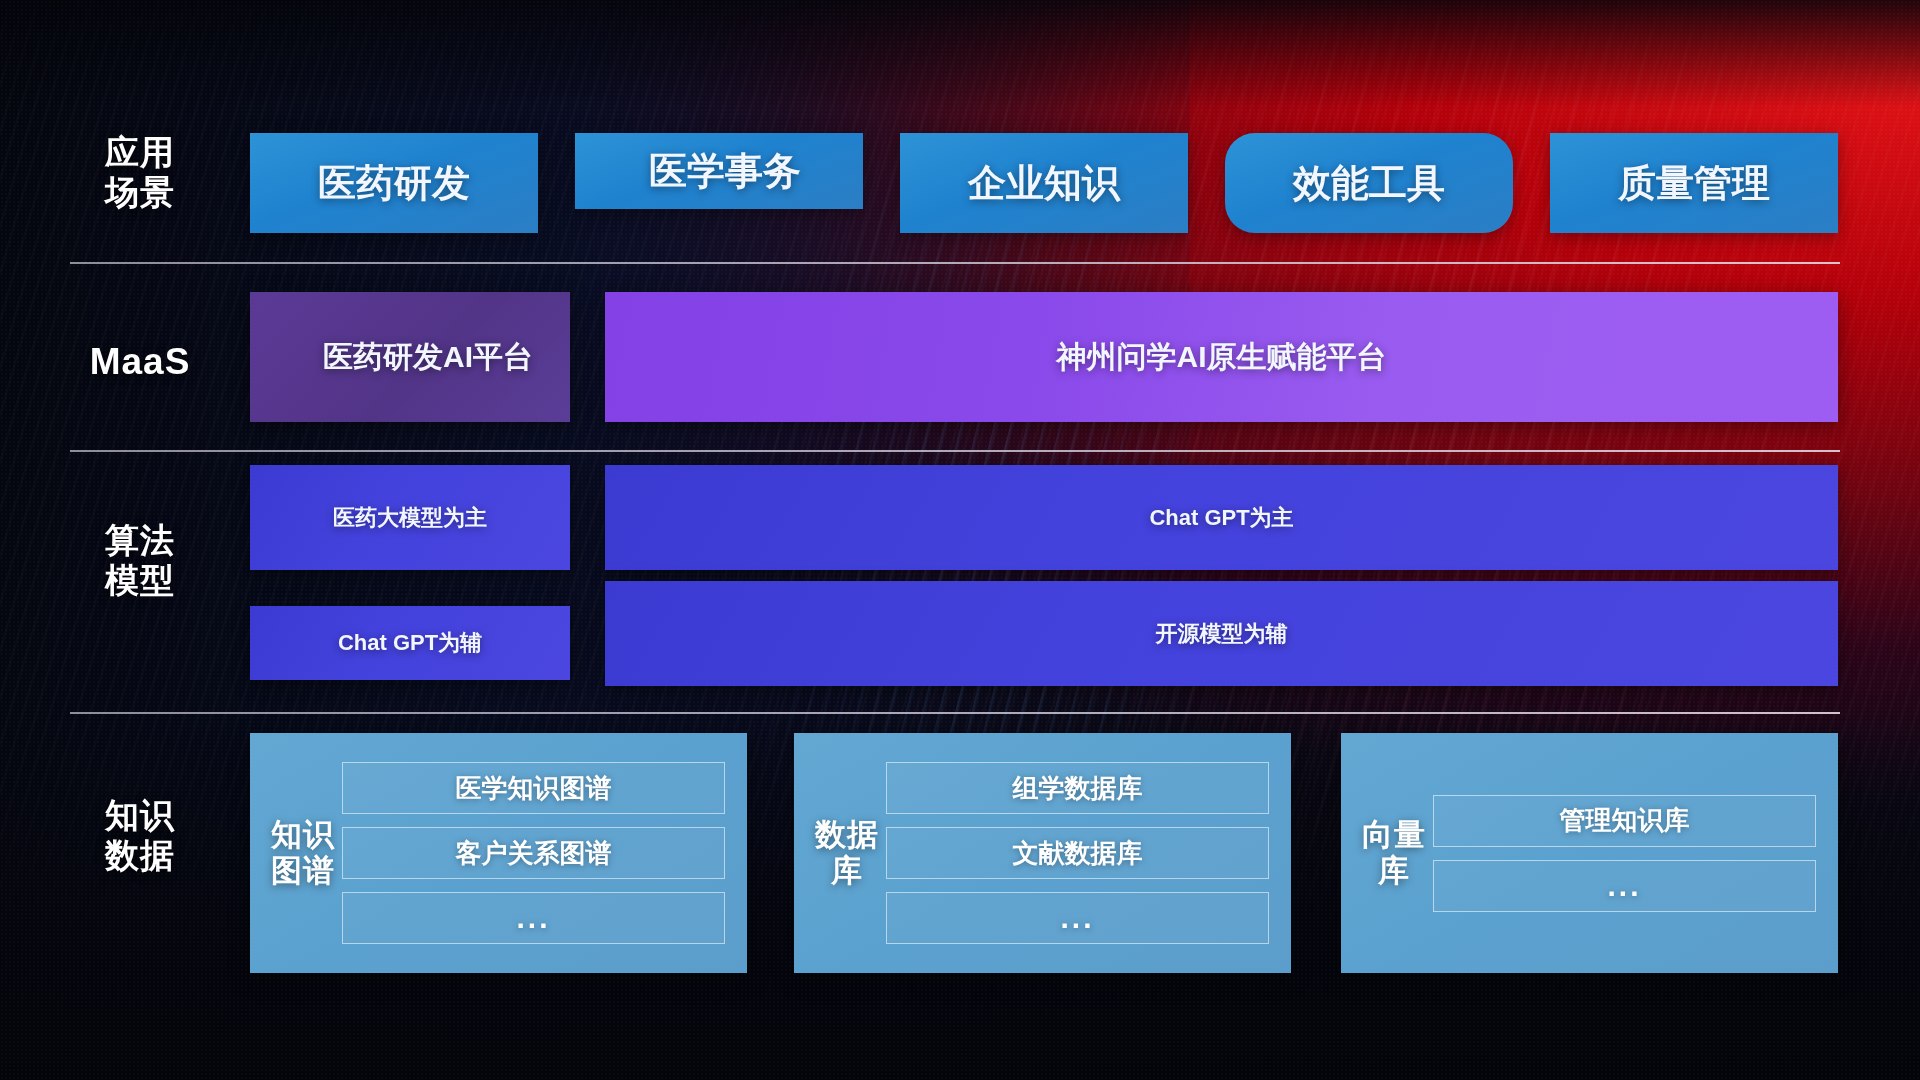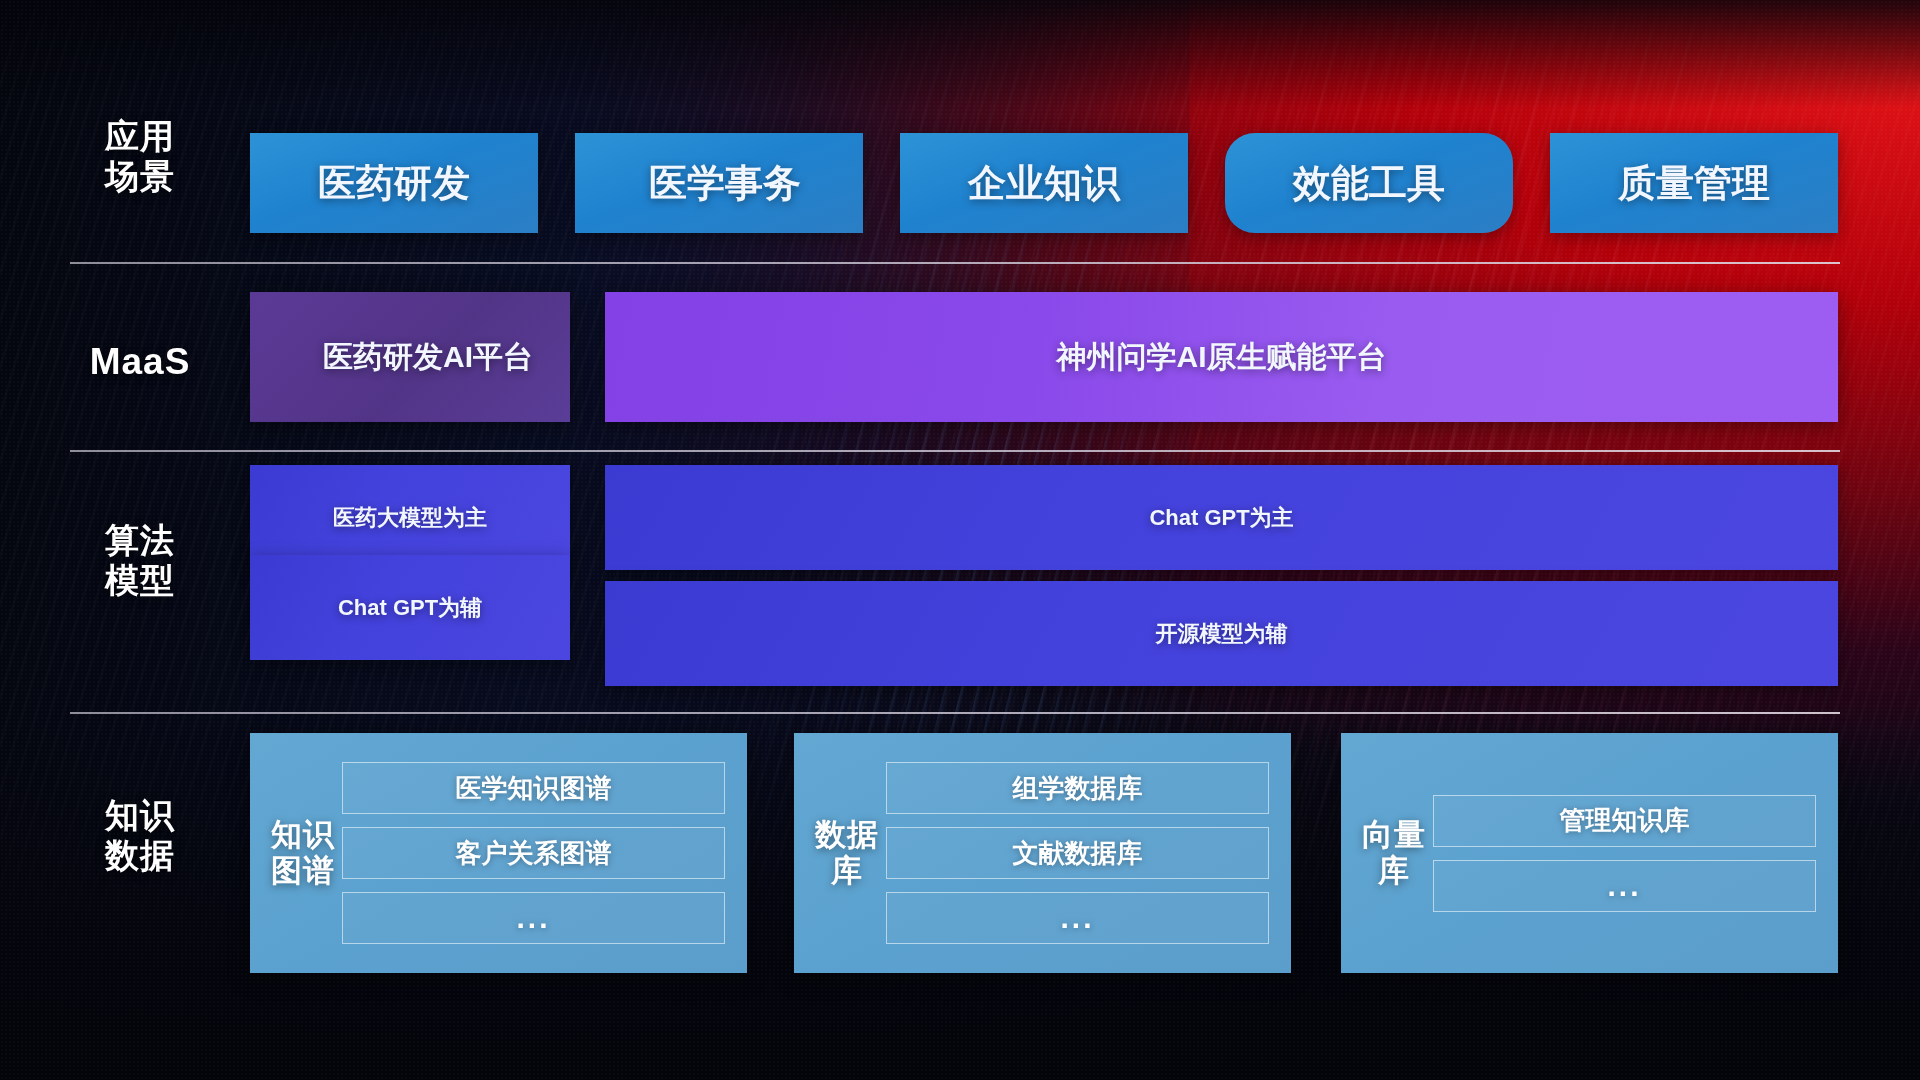--- a/index.html
+++ b/index.html
@@ -151,45 +151,45 @@
   <div class="bg-navy"></div>
   <div class="streaks"></div>
   <div class="streaks-blue"></div>
   <div class="streaks-red"></div>
   <div class="bg-topdark"></div>
   <div class="bg-bottomdark"></div>
   <div class="noise"></div>
 
   <div class="content">
 
-    <div class="row-label" style="left:70px; top:116px; width:140px; font-size:34px;">应用
+    <div class="row-label" style="left:70px; top:132px; width:140px; font-size:34px;">应用
 场景</div>
 
     <div class="cell app-cell" style="left:250px;  top:133px; width:288px; height:100px;">医药研发</div>
-    <div class="cell app-cell" style="left:575px;  top:133px; width:288px; height:100px;padding-left:12px;">医学事务</div>
+    <div class="cell app-cell" style="left:575px;  top:133px; width:288px; height:76px;padding-left:12px;">医学事务</div>
     <div class="cell app-cell" style="left:900px;  top:133px; width:288px; height:100px;">企业知识</div>
     <div class="cell app-cell" style="left:1225px; top:133px; width:288px; height:100px;border-radius:30px;">效能工具</div>
     <div class="cell app-cell" style="left:1550px; top:133px; width:288px; height:100px;">质量管理</div>
 
     <div class="divider" style="top:262px;"></div>
 
     <div class="row-label" style="left:70px; top:340px; width:140px; font-size:37px;">MaaS</div>
 
     <div class="cell maas-left" style="left:250px; top:292px; width:320px; height:130px;">医药研发AI平台</div>
     <div class="cell maas-right" style="left:605px; top:292px; width:1233px; height:130px;">神州问学AI原生赋能平台</div>
 
     <div class="divider" style="top:450px;"></div>
 
     <div class="row-label" style="left:70px; top:520px; width:140px; font-size:34px;">算法
 模型</div>
 
     <div class="cell algo" style="left:250px; top:465px; width:320px; height:105px;">医药大模型为主</div>
     <div class="cell algo" style="left:605px; top:465px; width:1233px; height:105px;">Chat GPT为主</div>
 
-    <div class="cell algo" style="left:250px; top:555px; width:320px; height:105px;">Chat GPT为辅</div>
+    <div class="cell algo" style="left:250px; top:606px; width:320px; height:74px;">Chat GPT为辅</div>
     <div class="cell algo" style="left:605px; top:581px; width:1233px; height:105px;">开源模型为辅</div>
 
     <div class="divider" style="top:712px;"></div>
 
     <div class="row-label" style="left:70px; top:795px; width:140px; font-size:34px;">知识
 数据</div>
 
     <div class="kgroup" style="left:250px; top:733px; width:497px; height:240px; padding:16px 22px 16px 14px;">
       <div class="kgroup-title">知识图谱</div>
       <div class="kgroup-items">

